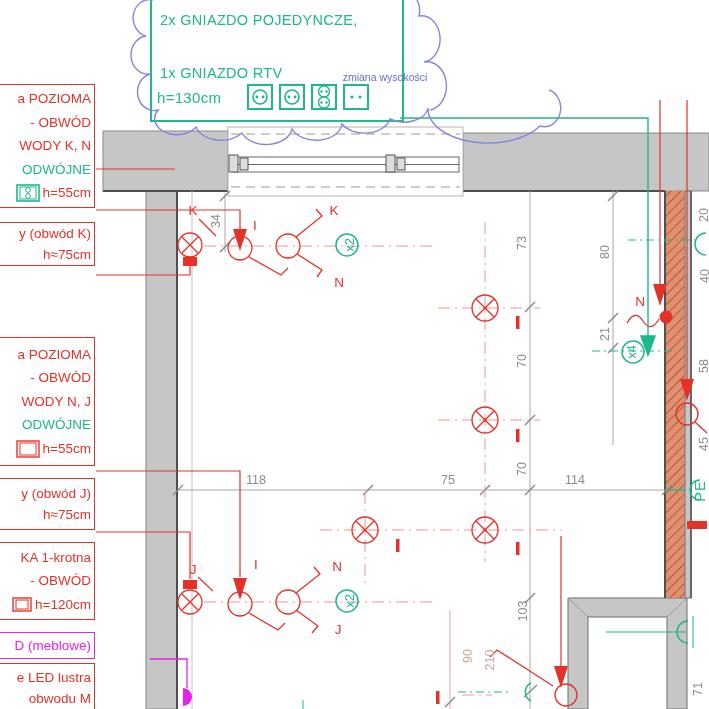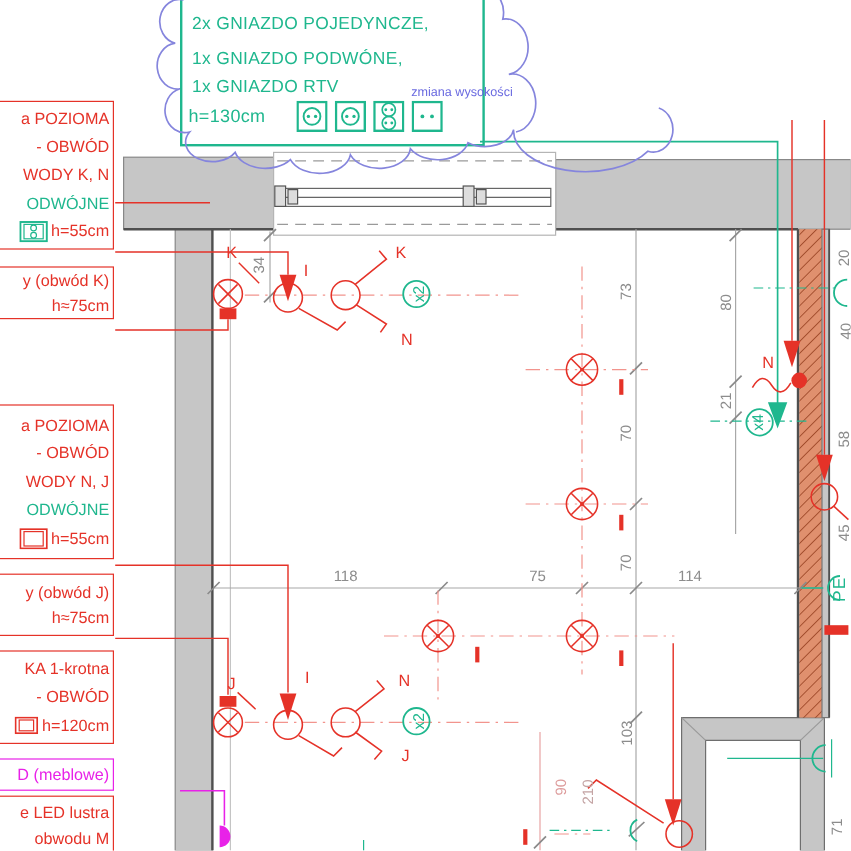--- a/index.html
+++ b/index.html
@@ -246,21 +246,20 @@
              A22,16 0 0 0 196,127 A26,18 0 0 0 242,133 A26,18 0 0 0 292,129
              A26,18 0 0 0 342,124 A26,18 0 0 0 390,119 A24,16 0 0 0 428,108
              A60,34 0 0 0 540,126 A13,15 0 0 0 549,90"></path>
     <path d="M430,110 A16,20 0 0 0 424,62 A16,20 0 0 0 419,16 A16,20 0 0 0 416,-2"></path>
   </g>
 </svg>
 
 <div id="callout">
 
   <div class="cl" style="top:38px">2x GNIAZDO POJEDYNCZE,</div>
-  <div class="cl" style="top:67px">1x GNIAZDO PODWÓNE,</div>
   <div class="cl" style="top:91px">1x GNIAZDO RTV</div>
   <div class="hrow">
     <span class="hlab">h=130cm</span>
     <span style="width:14px"></span>
     <svg class="sockbig" viewBox="0 0 26 26">
       <rect x="1" y="1" width="24" height="24" fill="none" stroke="#1fb78e" stroke-width="2"></rect>
       <circle cx="13" cy="13" r="7" fill="none" stroke="#1fb78e" stroke-width="1.6"></circle>
       <circle cx="10" cy="13" r="1.4" fill="#1fb78e"></circle>
           <circle cx="16" cy="13" r="1.4" fill="#1fb78e"></circle>
     </svg>
@@ -342,21 +341,21 @@
 
 <div class="sbox magenta" style="top:632px;height:27px">
   <div>D (meblowe)</div>
 </div>
 
 <div class="sbox" style="top:663px;height:50px">
   <div class="ln2">e LED lustra</div>
   <div class="ln2">obwodu M</div>
 </div>
 
-<div class="lb" style="left:288px;top:480px">118</div>
+<div class="lb" style="left:256px;top:480px">118</div>
 <div class="lb" style="left:448px;top:480px">75</div>
 <div class="lb" style="left:575px;top:480px">114</div>
 <div class="lb rot" style="left:216px;top:221px">34</div>
 <div class="lb rot" style="left:522px;top:243px">73</div>
 <div class="lb rot" style="left:522px;top:361px">70</div>
 <div class="lb rot" style="left:522px;top:469px">70</div>
 <div class="lb rot" style="left:523px;top:611px">103</div>
 <div class="lb rot" style="left:605px;top:252px">80</div>
 <div class="lb rot" style="left:605px;top:334px">21</div>
 <div class="lb rot" style="left:704px;top:215px">20</div>

